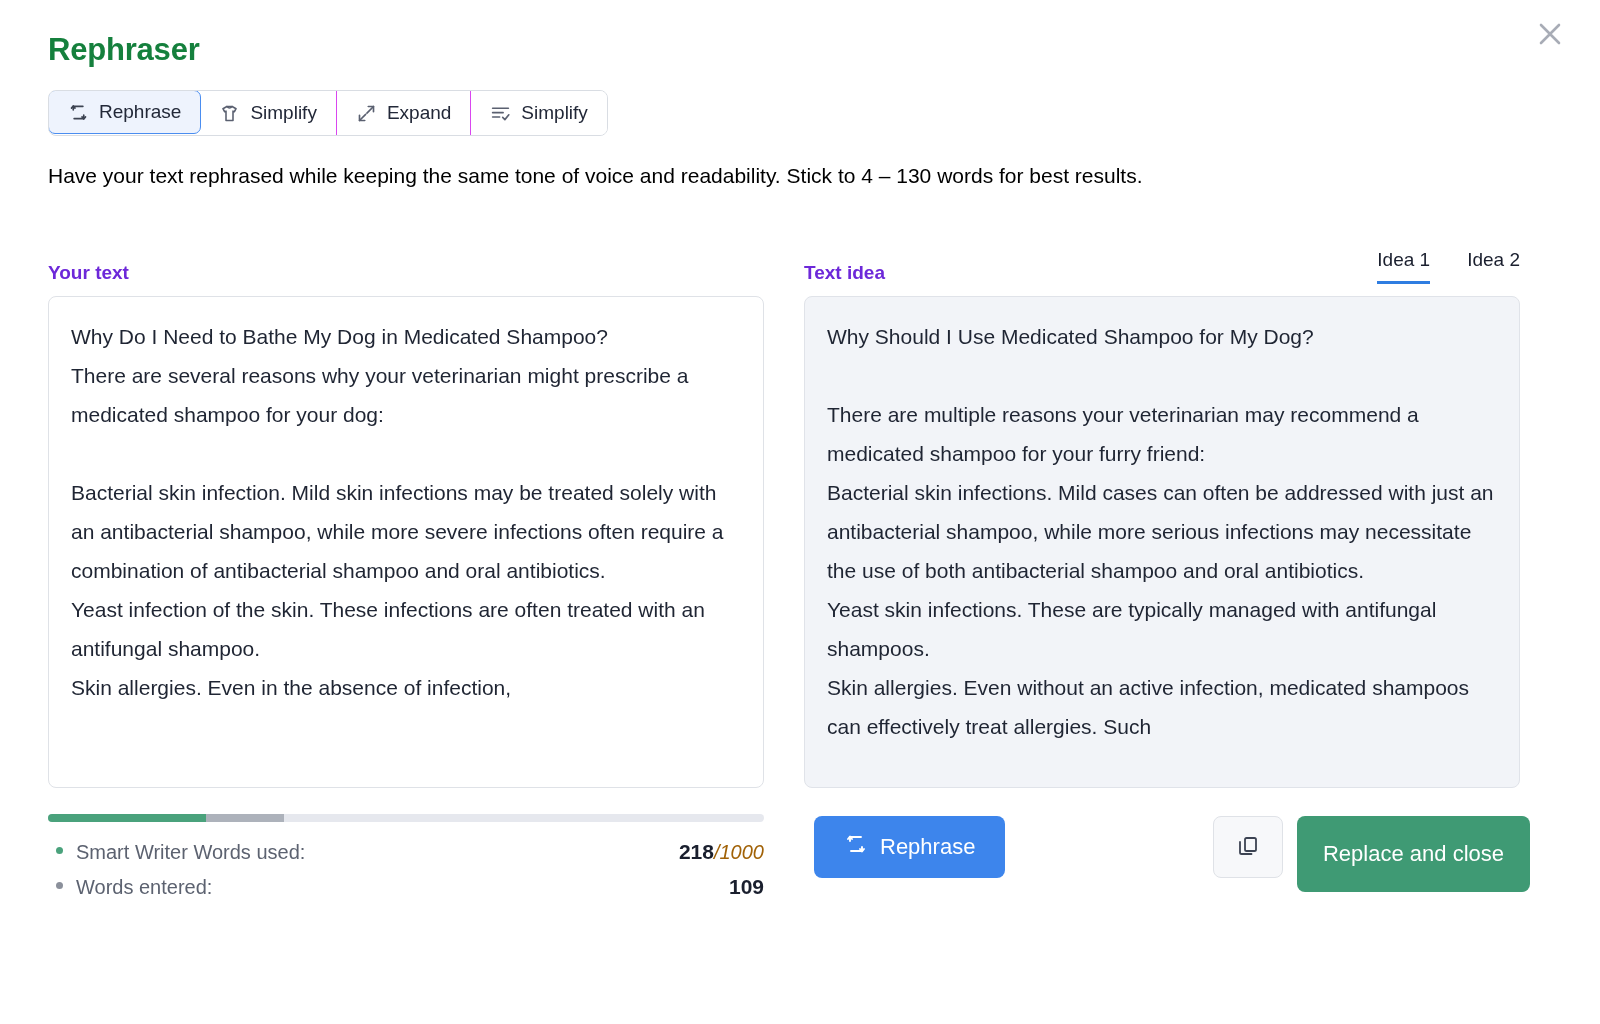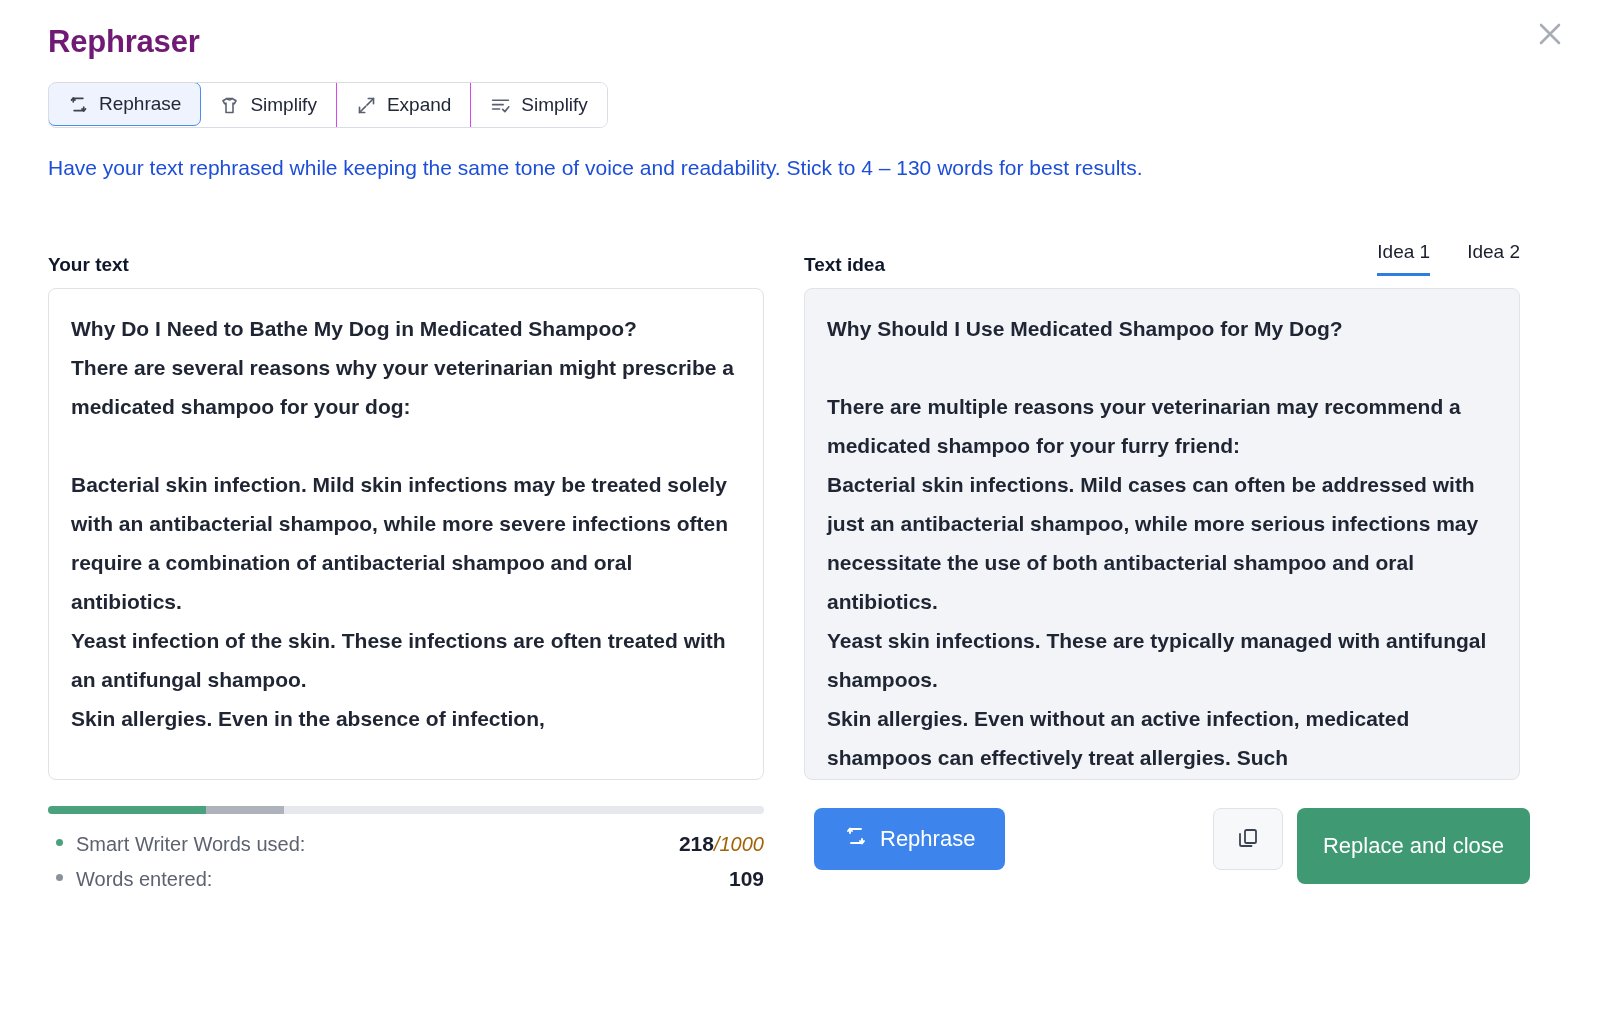--- a/index.html
+++ b/index.html
@@ -20,22 +20,22 @@
   .close-btn {
     position: absolute; top: 12px; right: 28px;
     width: 44px; height: 44px;
     display: flex; align-items: center; justify-content: center;
     cursor: pointer; background: transparent; border: none;
   }
   .close-btn svg { display: block; }
   
   .title {
     font-size: 31px; font-weight: bold; letter-spacing: -0.2px;
-    color: #701a75;
-    padding-top: 24px;
+    color: #15803d;
+    padding-top: 32px;
   }
   
   .mode-tabs {
     margin-top: 22px;
     display: inline-flex;
     border: 1px solid #d9dde3;
     border-radius: 8px;
     overflow: hidden;
     background: #fff;
     height: 46px;
@@ -59,35 +59,35 @@
     border: 1px solid #4a8df0;
     border-radius: 7px;
     margin: -1px;
     position: relative; z-index: 2;
   }
   .mode-tab .ico { display: flex; align-items: center; }
   
   .description {
     margin-top: 28px;
     font-size: 21px;
-    color: #1d4ed8;
+    color: #000000;
   }
   
   .columns {
     display: flex;
     gap: 40px;
     margin-top: 62px;
   }
   .col { width: 716px; display: flex; flex-direction: column; }
   .col-head {
     display: flex; align-items: flex-end; justify-content: space-between;
     height: 34px;
     margin-bottom: 12px;
   }
-  .col-label { font-size: 19px; font-weight: bold; color: #0f172a; }
+  .col-label { font-size: 19px; font-weight: bold; color: #6d28d9; }
   .idea-tabs { display: flex; gap: 37px; }
   .idea-tab {
     font-size: 19px; color: #1a1f2e;
     padding-bottom: 10px;
     border-bottom: 3px solid transparent;
     cursor: pointer; background: none; border-top: none;
     border-left: none; border-right: none;
     font-family: inherit;
   }
   .idea-tab.active { border-bottom-color: #2f7de1; }
@@ -96,21 +96,20 @@
     border: 1px solid #dfe2e7;
     border-radius: 8px;
     padding: 20px 22px 0 22px;
     font-size: 21px;
     line-height: 39px;
     color: #1f2533;
     overflow: hidden;
     background: #fff;
     white-space: pre-wrap;
     word-wrap: break-word;
-    font-weight: bold;
   }
   .textbox.idea { background: #f2f4f8; border-color: #e0e3e9; }
   
   .foot {
     display: flex; gap: 50px; margin-top: 26px;
   }
   .foot-left { width: 716px; }
   .progress {
     height: 8px; border-radius: 4px; overflow: hidden;
     display: flex; background: #e6e8ee;

